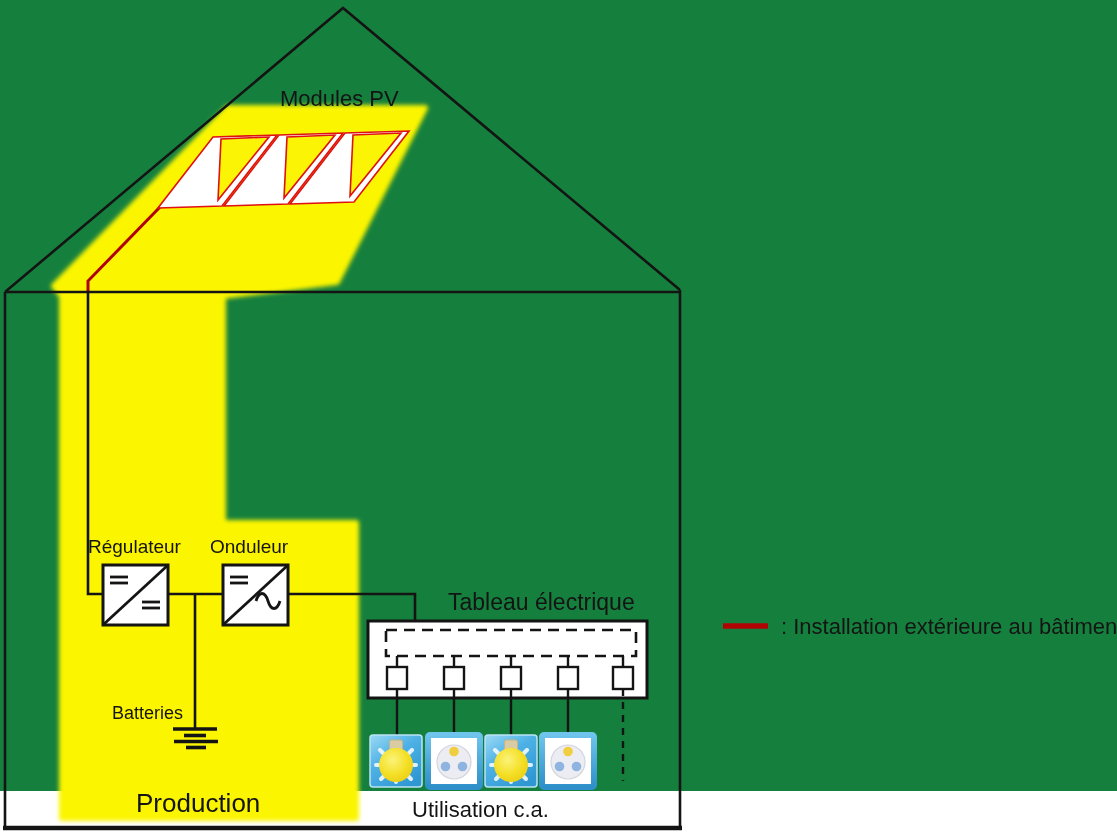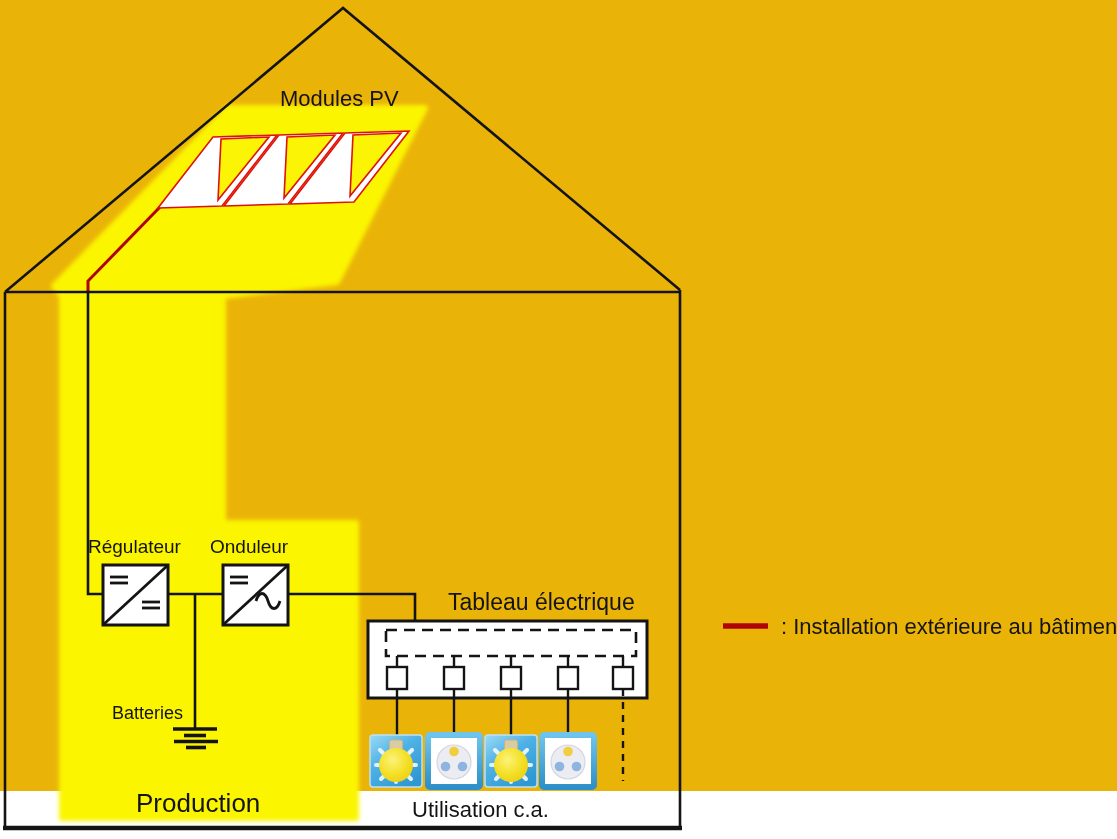--- a/index.html
+++ b/index.html
@@ -1,17 +1,17 @@
 <!DOCTYPE html>
 <html style="--highlight: #FBF505; --panel_red: #DE1212; --cable_red: #B00404; --ink: #141414; --tile_blue: #3FA3DC; --bulb_yellow: #F4DF25;"><head>
 <meta charset="utf-8">
 <style>
   html,body{margin:0;padding:0;background:#ffffff;}
   body{width:1117px;height:839px;overflow:hidden;}
-  .stage{width:1117px;height:791px;position:relative;background:#eab308;}
+  .stage{width:1117px;height:791px;position:relative;background:#15803d;}
   text{font-family:"Liberation Sans","DejaVu Sans",sans-serif;fill:var(--ink,#141414);}
   .t22{font-size:22px;}
   .t23{font-size:23px;}
   .t26{font-size:26px;}
   .t19{font-size:19px;}
   .t18{font-size:18px;}
   .outline{stroke:var(--ink,#141414);fill:none;}
   .wire{stroke:var(--ink,#141414);stroke-width:2.6;fill:none;}
   .hl{fill:var(--highlight,#FBF505);}
   .panel{fill:#ffffff;stroke:var(--panel_red,#DE1212);stroke-width:1.6;}

